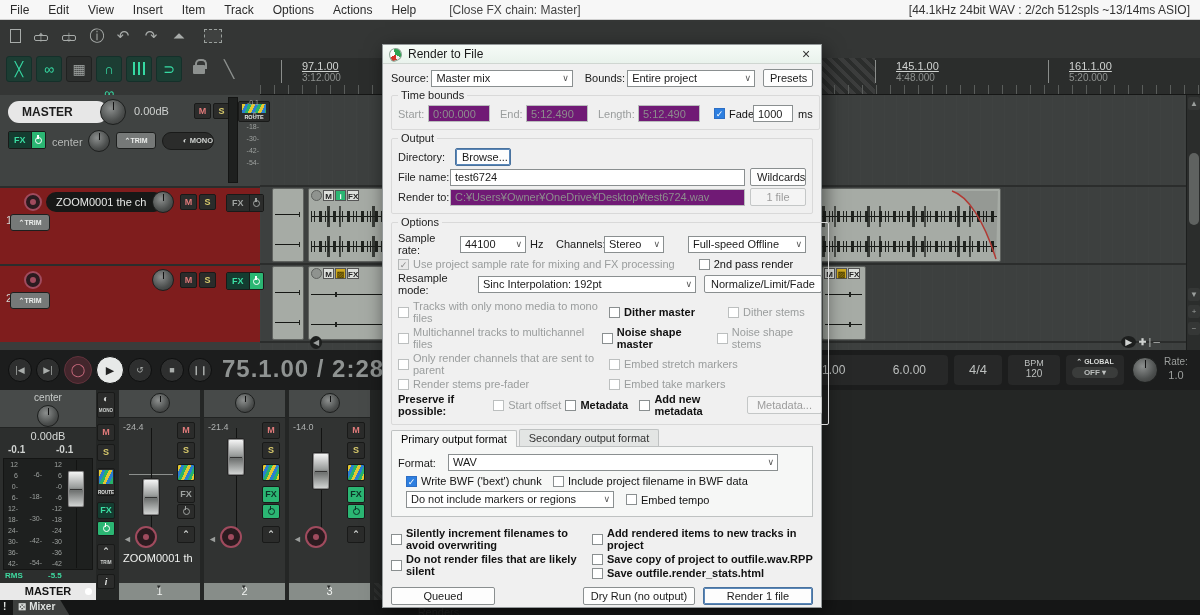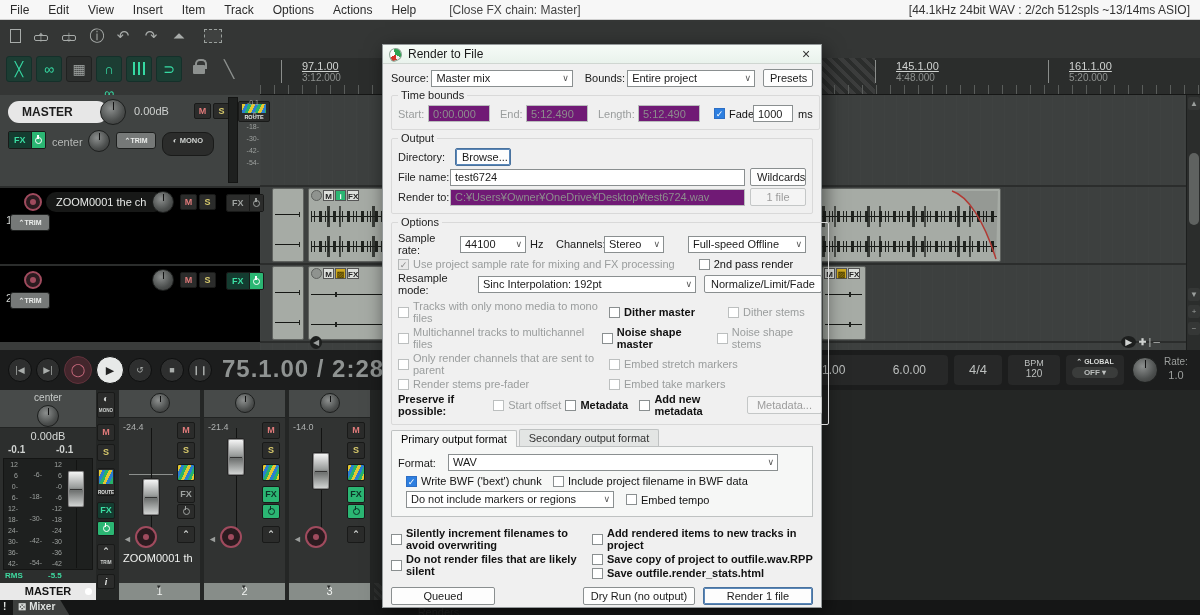--- a/index.html
+++ b/index.html
@@ -63,22 +63,22 @@
   .routebtn .rs{display:block;height:9px;margin:2px 3px 0;background:repeating-linear-gradient(115deg,#e4c832 0 3px,#2b7fd0 3px 6px,#27b36a 6px 9px)}
   .routebtn .rt{display:block;font-size:5.5px;color:#e4e6e4;font-weight:bold;line-height:8px}
   .fxgrp{position:absolute;height:18px;display:flex;border-radius:2px;overflow:hidden;border:1px solid #191a19}
   .fxgrp .fxa{font-size:9px;font-weight:bold;line-height:16px;padding:0 5px}
   .fxgrp .fxp{width:14px;display:flex;align-items:center;justify-content:center;border-left:1px solid #191a19}
   .pwr{width:7px;height:7px;border:1.4px solid currentColor;border-radius:50%;position:relative}
   .pwr::after{content:"";position:absolute;left:1.6px;top:-3px;width:1.4px;height:4px;background:currentColor}
   .fx-on .fxa{background:#143c30;color:#3bdfa3}.fx-on .fxp{background:#2bb673;color:#fff}
   .fx-off .fxa{background:#2b2c2b;color:#9fa3a1}.fx-off .fxp{background:#2b2c2b;color:#9fa3a1}
   .trimbtn{position:absolute;height:17px;background:#767978;border:1px solid #1d1f1e;border-radius:3px;color:#eceeec;font-size:7px;font-weight:bold;line-height:15px;text-align:center}
-  .monobtn{position:absolute;height:24px;background:#2b2c2b;border:1px solid #191a19;border-radius:9px;color:#cfd2d0;font-size:7.5px;font-weight:bold;line-height:16px;text-align:center}
-  .track{position:absolute;left:0;width:260px;height:78px;background:#000000;border-top:2px solid #2b2d2c}
+  .monobtn{position:absolute;height:18px;background:#2b2c2b;border:1px solid #191a19;border-radius:9px;color:#cfd2d0;font-size:7.5px;font-weight:bold;line-height:16px;text-align:right}
+  .track{position:absolute;left:0;width:260px;height:78px;background:#7f1d1d;border-top:2px solid #2b2d2c}
   .tnum{position:absolute;color:#d2d5d3;font-size:11px}
   .tdot{position:absolute;width:5px;height:5px;border-radius:50%;background:#d2d5d3}
   .recbtn{position:absolute;width:18px;height:18px;border-radius:50%;background:#2a1b1f;border:2px solid #a04b5e;display:flex;align-items:center;justify-content:center}
   .recbtn::after{content:"";width:6px;height:6px;border-radius:50%;background:#a04b5e}
   .namep{position:absolute;background:#171817;border-radius:10px;color:#e8eae8;font-size:11px;line-height:20px;padding:0 10px;white-space:nowrap;overflow:hidden}
   .mscale{position:absolute;font-size:7px;color:#9da19f;text-align:right;line-height:12px}
   
   .transport{position:absolute;left:0;top:350px;width:1200px;height:40px;background:#1c1d1d}
   .tpb{position:absolute;top:8px;width:24px;height:24px;border-radius:50%;background:#2e2f2f;border:1px solid #0e0f0f;color:#a9adab;font-size:9px;line-height:22px;text-align:center}
   .tptime{position:absolute;font-size:24px;font-weight:bold;color:#8f9392;letter-spacing:1px}

